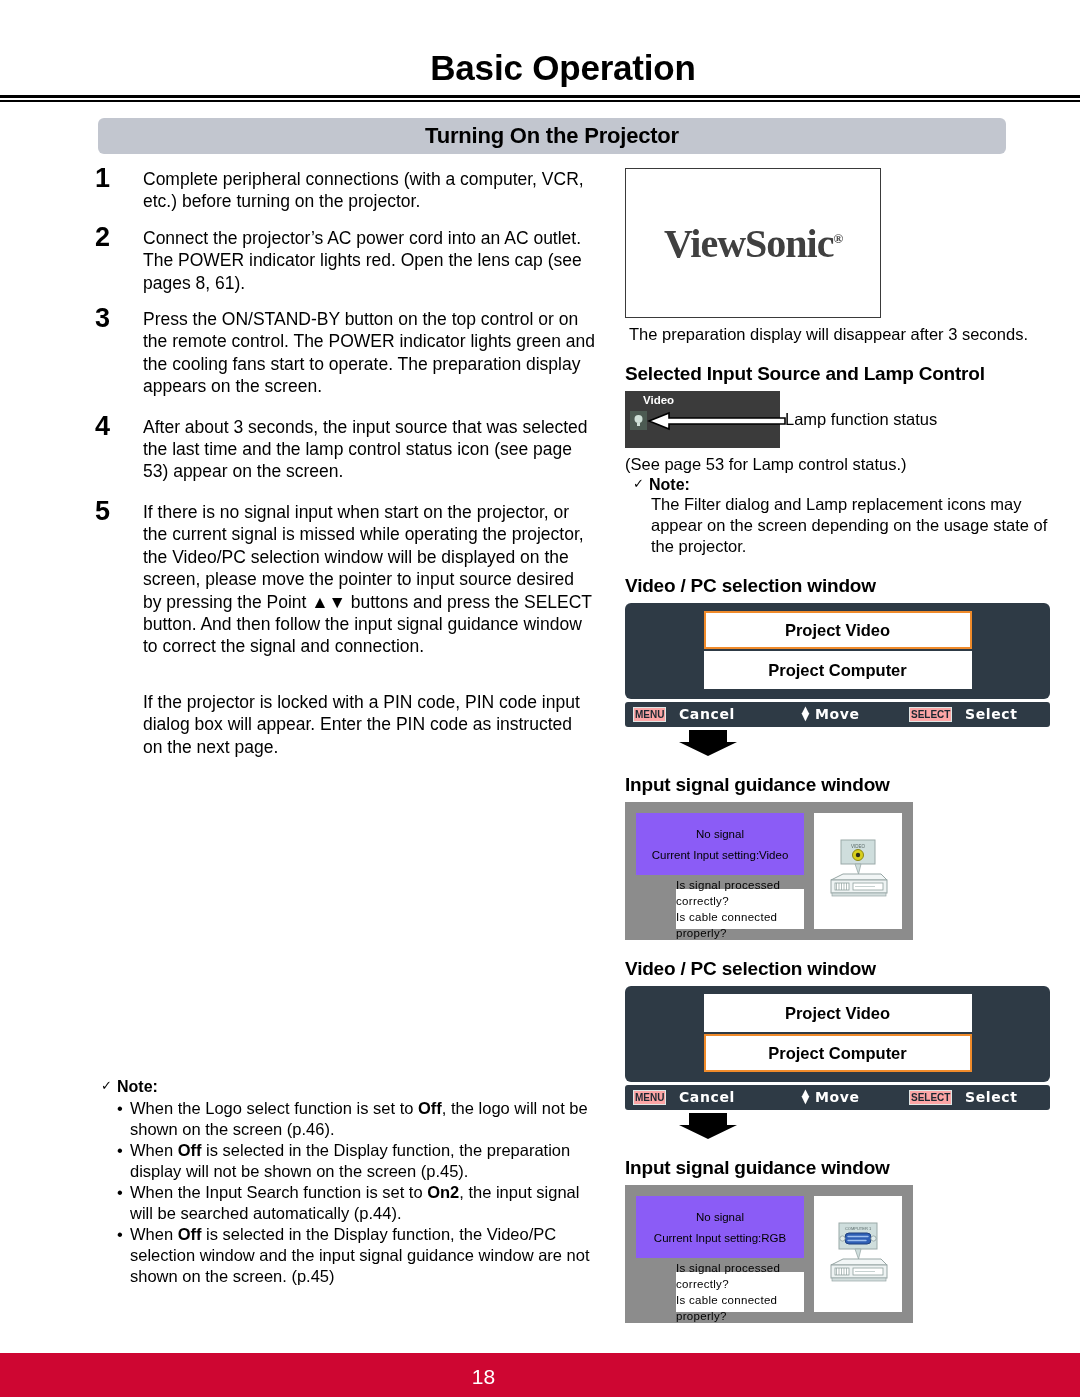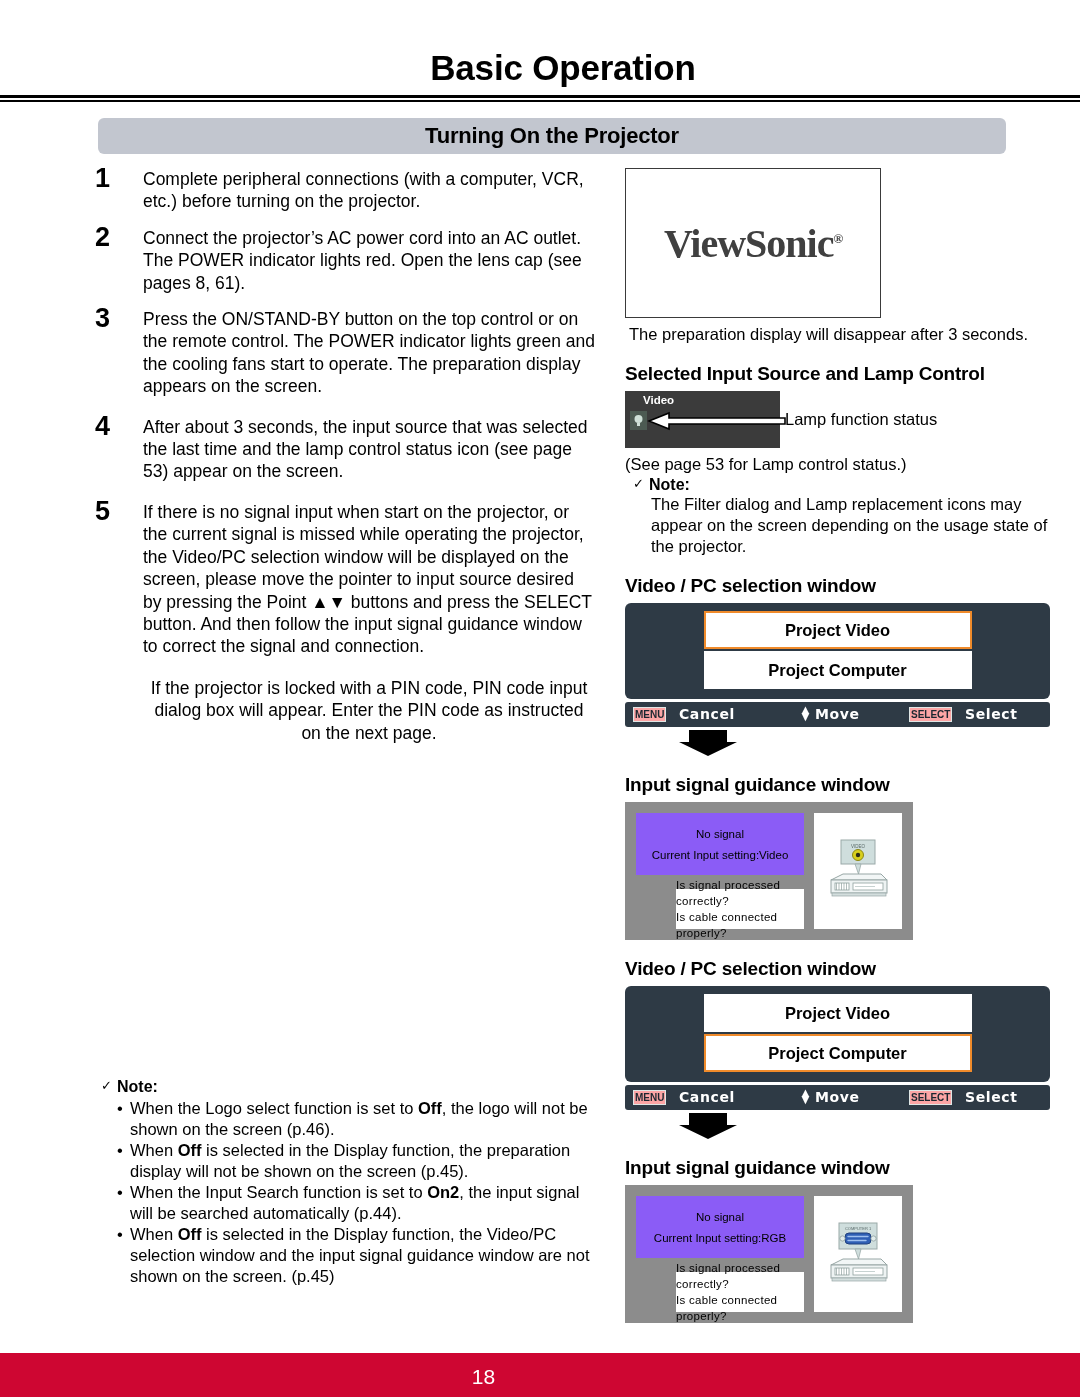--- a/index.html
+++ b/index.html
@@ -63,21 +63,21 @@
 
   
   .step { position: relative; margin-bottom: 14px; padding-left: 48px; }
   .step-num {
     position: absolute; left: 0; top: -5px;
     width: 30px; text-align: left;
     font-size: 27px; font-weight: bold;
   }
   .step-body { font-size: 17.5px; line-height: 22.4px; }
   .step-body p { margin: 0; }
-  .step-body p + p { margin-top: 19px; text-align: center; }
+  .step-body p + p { margin-top: 33px; }
 
   
   .note-block { position: absolute; left: 95px; top: 1078px; width: 500px; }
   .note-head {
     font-size: 16px; font-weight: bold;
     padding-left: 22px; position: relative; margin-bottom: 2px;
   }
   .note-head .check {
     position: absolute; left: 6px; top: 0px;
     font-size: 13px; font-weight: normal;

